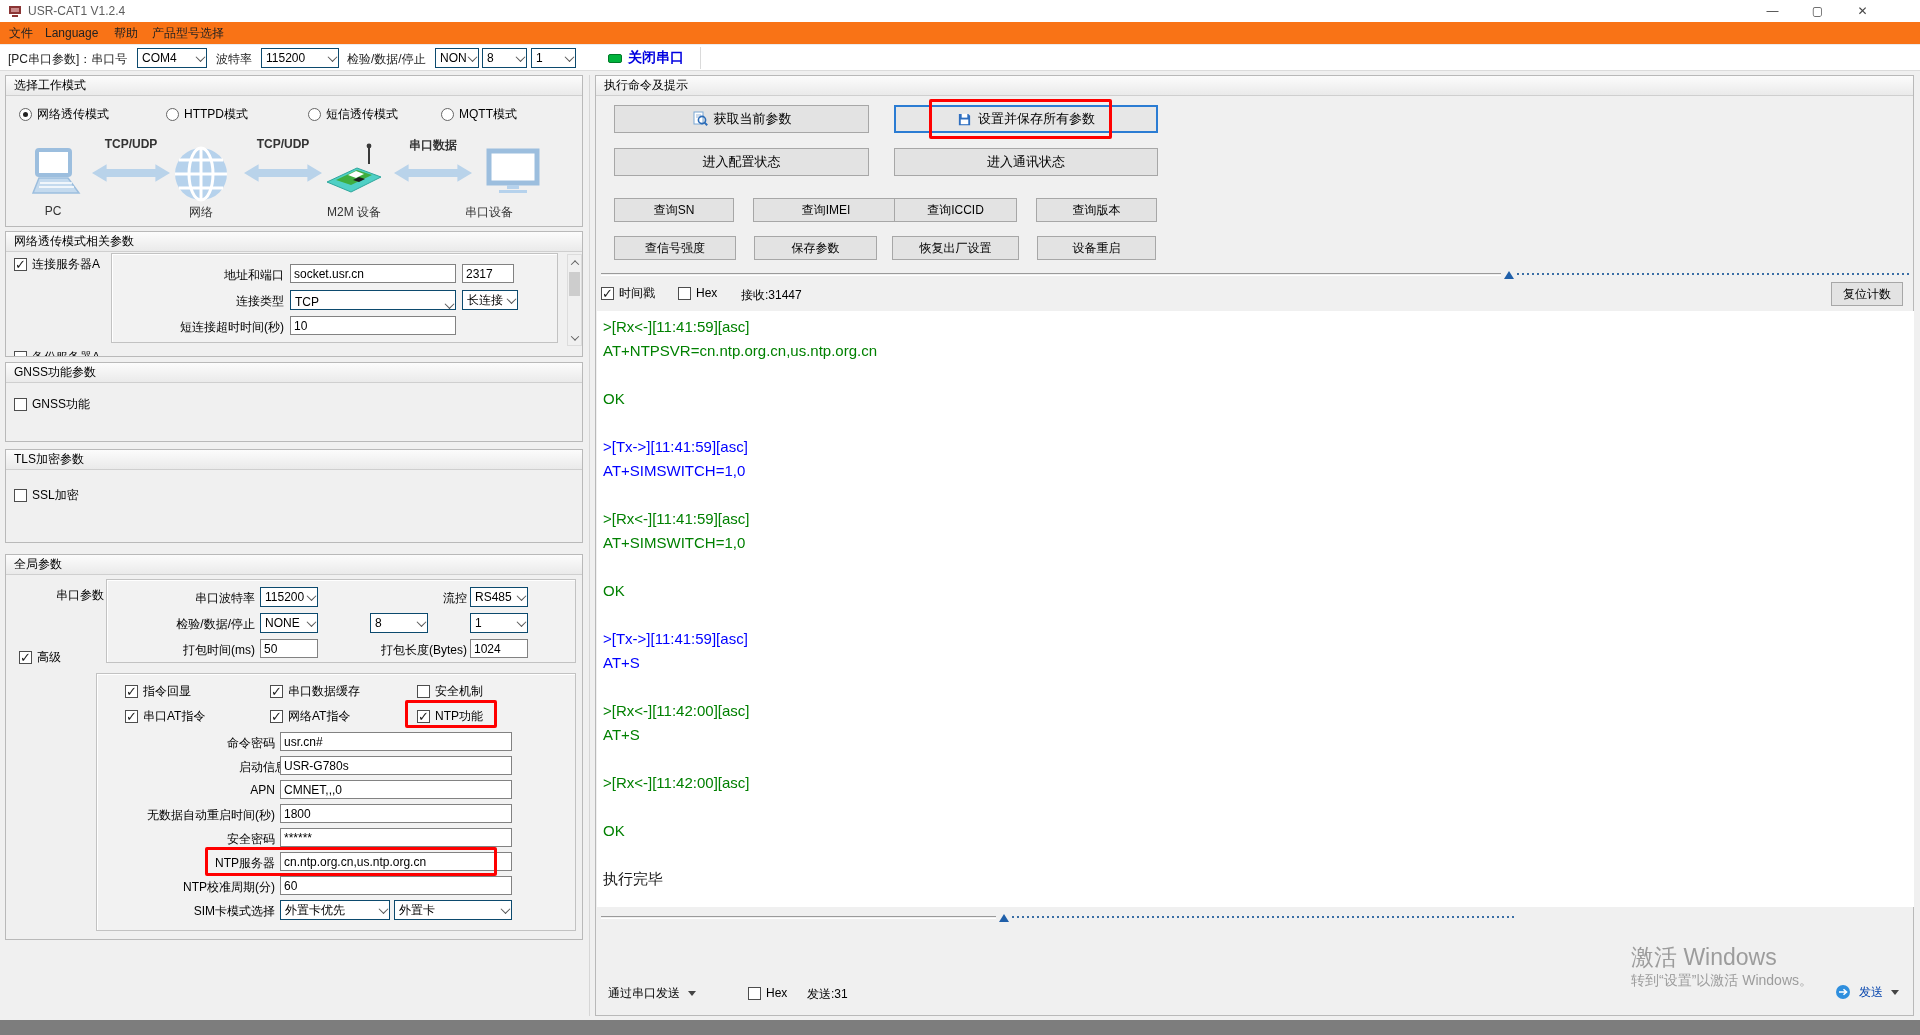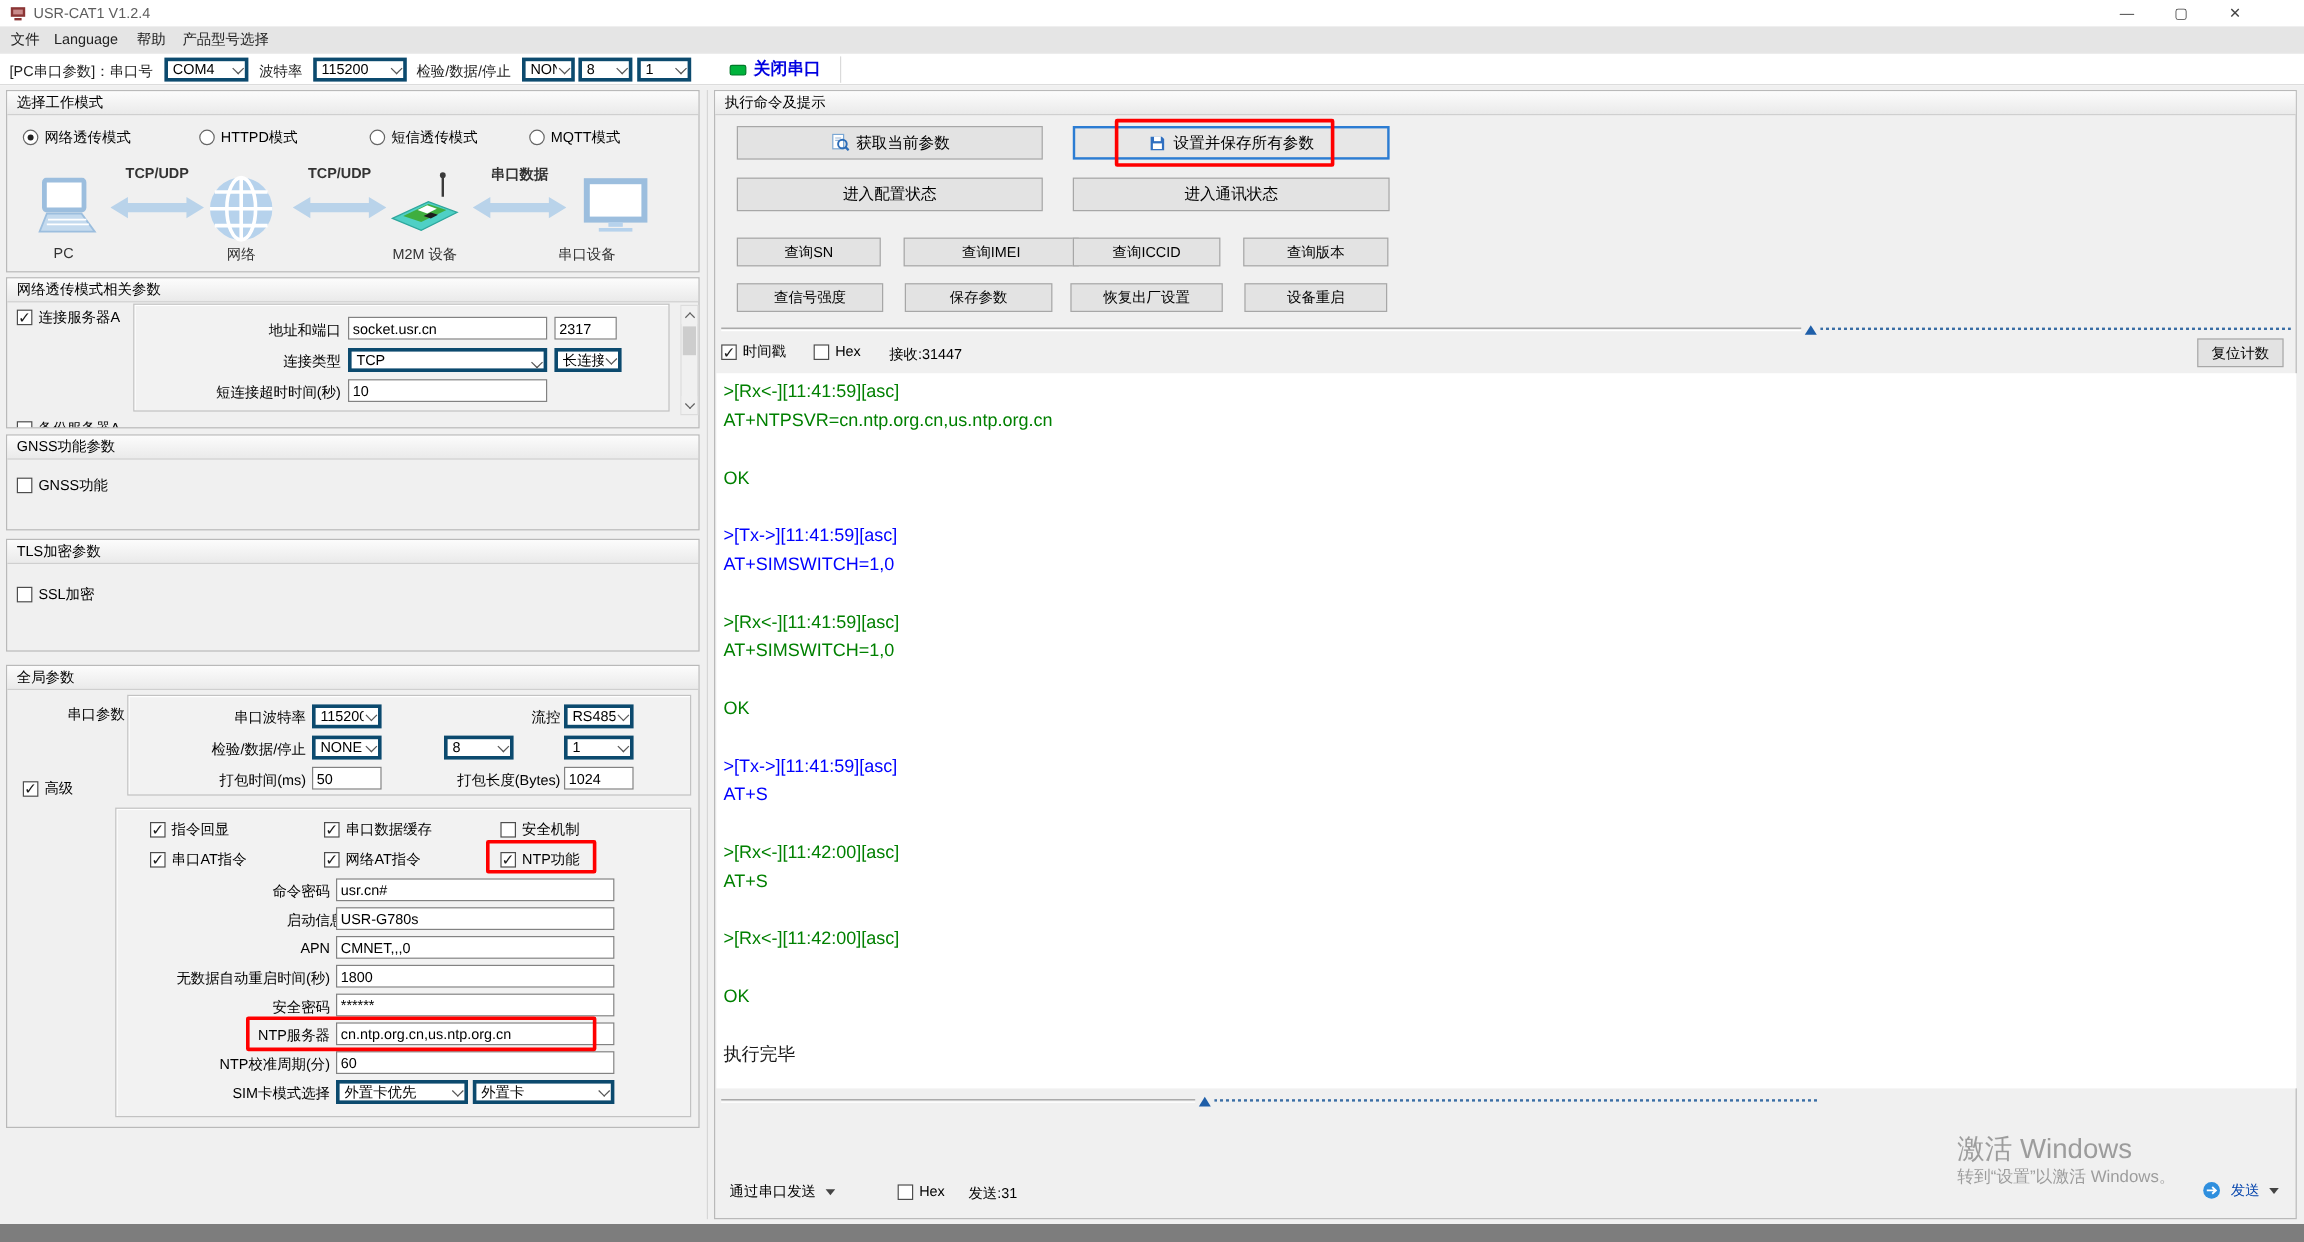--- a/index.html
+++ b/index.html
@@ -4,25 +4,25 @@
 <style>
   * { margin:0; padding:0; box-sizing:border-box; }
   html,body { width:1920px; height:1035px; overflow:hidden; }
   body { font-family:"Liberation Sans","DejaVu Sans",sans-serif; font-size:12px; color:#000; background:#fff; position:relative; }
 
   
   .titlebar { position:absolute; left:0; top:0; width:1920px; height:22px; background:#fff; }
   .title-ico { position:absolute; left:8px; top:4px; width:14px; height:14px; }
   .title-text { position:absolute; left:28px; top:4px; font-size:12px; color:#5d5d5d; }
   .win-btn { position:absolute; top:0; width:45px; height:22px; text-align:center; line-height:22px; color:#444; font-size:12px; }
-  .menubar { position:absolute; left:0; top:22px; width:1920px; height:23px; background:#e5e5e5; border-bottom:1px solid #ececec; }
+  .menubar { position:absolute; left:0; top:22px; width:1920px; height:23px; background:#f97316; border-bottom:1px solid #ececec; }
   .menu-item { position:absolute; top:0; height:23px; line-height:23px; color:#222; }
   .toolbar { position:absolute; left:0; top:45px; width:1920px; height:26px; background:#fff; border-bottom:1px solid #dcdcdc; }
   .tb-label { position:absolute; top:6px; color:#222; }
-  .combo { position:absolute; height:20px; background:#fff; border:3px solid #0c4a6e; display:flex; align-items:center; padding:0 2px 0 4px; overflow:hidden; white-space:nowrap; }
+  .combo { position:absolute; height:20px; background:#fff; border:1px solid #0c4a6e; display:flex; align-items:center; padding:0 2px 0 4px; overflow:hidden; white-space:nowrap; }
   .combo .cbx-txt { flex:1; overflow:hidden; white-space:nowrap; }
   .chev { width:7px; height:7px; border-right:1.4px solid #555; border-bottom:1.4px solid #555; transform:rotate(45deg) translate(-1px,-1px); flex:none; margin-left:3px; }
   .tb-dot { position:absolute; left:608px; top:9px; width:14px; height:9px; background:#00b33c; border:1px solid #007a28; border-radius:2px; }
   .close-port { position:absolute; left:628px; top:4px; font-size:14px; font-weight:bold; color:#0000e0; }
   .tb-sep { position:absolute; left:700px; top:2px; width:1px; height:22px; background:#dadada; }
 
   
   .main { position:absolute; left:0; top:71px; width:1920px; height:949px; background:#f0f0f0; }
   .vdiv { position:absolute; left:589px; top:4px; width:1px; height:941px; background:#d6d6d6; }
 

